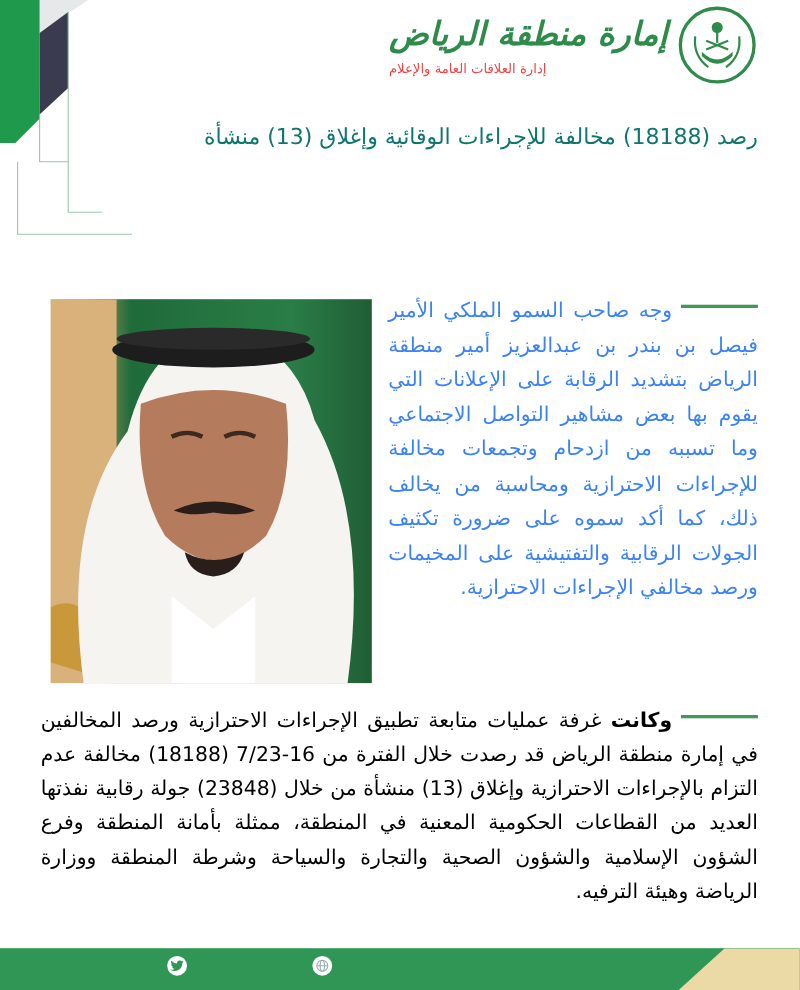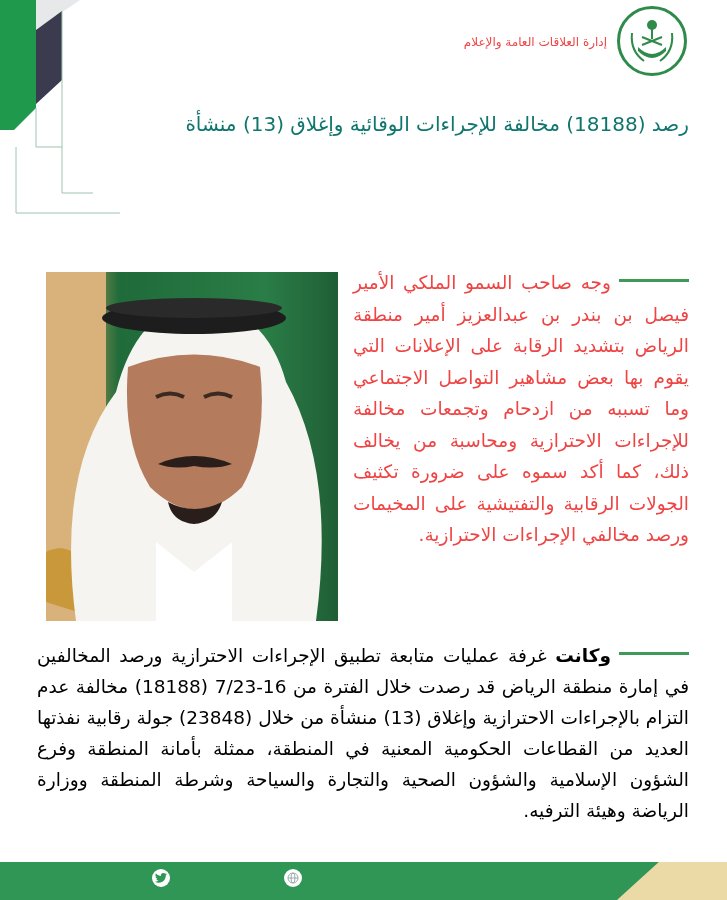--- a/index.html
+++ b/index.html
@@ -19,21 +19,21 @@
 
     
     .headline { position: absolute; right: 38px; top: 108px; width: 610px; direction: rtl; text-align: right; }
     .kicker { font-size: 20px; line-height: 32px; color: #0f766e; font-weight: normal; }
     .title { font-size: 21px; line-height: 33px; font-weight: bold; color: #231f20; }
 
     
     .photo { position: absolute; left: 46px; top: 272px; width: 292px; height: 349px; overflow: hidden; background: linear-gradient(90deg,#d9b57c 0%,#c9a060 10%,#1f6b3a 25%,#2a7d47 75%,#205e35 100%); }
 
     
-    .para1 { position: absolute; right: 38px; top: 267px; width: 336px; direction: rtl; text-align: justify; text-align-last: right; font-size: 18.5px; line-height: 31.5px; color: #ef4444; }
+    .para1 { position: absolute; right: 38px; top: 267px; width: 336px; direction: rtl; text-align: justify; text-align-last: right; font-size: 18.5px; line-height: 31.5px; color: #3b82f6; }
     .dash { display: inline-block; width: 70px; height: 3px; background: #3f9a5a; vertical-align: middle; margin-left: 8px; position: relative; top: -4px; }
 
     .para2 { position: absolute; right: 38px; top: 640px; width: 652px; direction: rtl; text-align: justify; text-align-last: right; font-size: 18.5px; line-height: 31px; color: #000000; }
     .para2 b { font-weight: bold; }
 
     
     .footer { position: absolute; left: 0; top: 862px; width: 727px; height: 38px; background: #2f9655; overflow: hidden; }
     .footer-beige { position: absolute; right: 0; top: 0; width: 110px; height: 38px; background: #ebd9a6; clip-path: polygon(38% 0, 100% 0, 100% 100%, 0 100%); }
     .footer-items { position: absolute; left: 42px; top: 7px; display: flex; align-items: center; gap: 26px; direction: ltr; }
     .f-item { display: flex; align-items: flex-end; gap: 18px; color: #ffffff; font-family: "Liberation Sans", sans-serif; font-size: 18px; flex-direction: column; }
@@ -59,20 +59,21 @@
       <circle cx="28" cy="12" r="5" fill="#2e8b4a"></circle>
       <rect x="27" y="14" width="2" height="12" fill="#2e8b4a"></rect>
       <line x1="18" y1="24" x2="38" y2="32" stroke="#2e8b4a" stroke-width="2"></line>
       <line x1="38" y1="24" x2="18" y2="32" stroke="#2e8b4a" stroke-width="2"></line>
       <path d="M14 34 Q28 48 42 34 L42 38 Q28 52 14 38 Z" fill="#2e8b4a"></path>
       <path d="M8 20 Q6 38 20 48" fill="none" stroke="#2e8b4a" stroke-width="2"></path>
       <path d="M48 20 Q50 38 36 48" fill="none" stroke="#2e8b4a" stroke-width="2"></path>
     </svg>
   </div>
   <div class="logo-text">
+    <div class="logo-title">إمارة منطقة الرياض</div>
     <div class="logo-sub">إدارة العلاقات العامة والإعلام</div>
   </div>
 </div>
 
 <div class="headline">
   <div class="kicker">رصد (18188) مخالفة للإجراءات الوقائية وإغلاق (13) منشأة</div>
 </div>
 
 <div class="photo" title="صورة صاحب السمو الملكي الأمير فيصل بن بندر بن عبدالعزيز">
   <svg width="292" height="349" viewBox="0 0 292 349">

